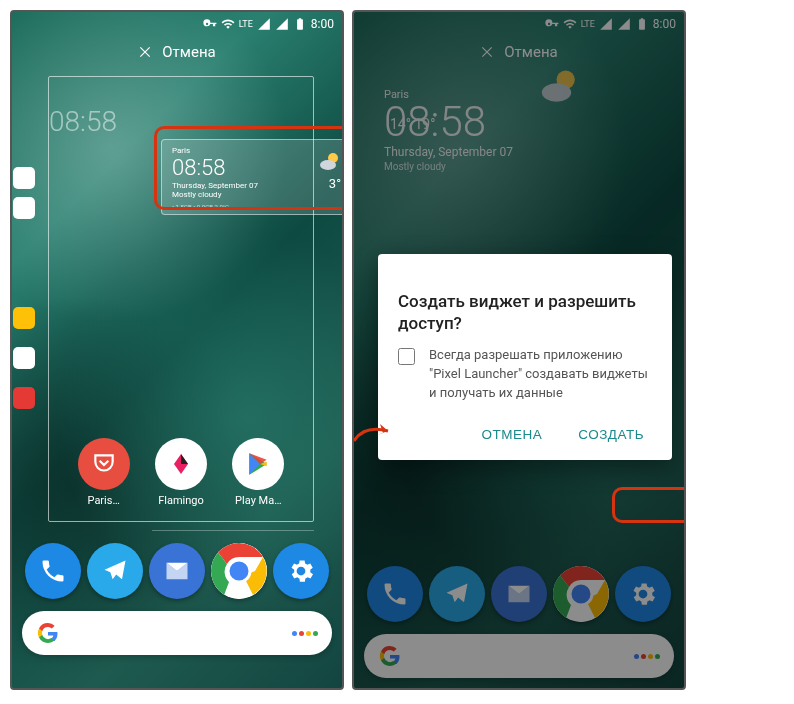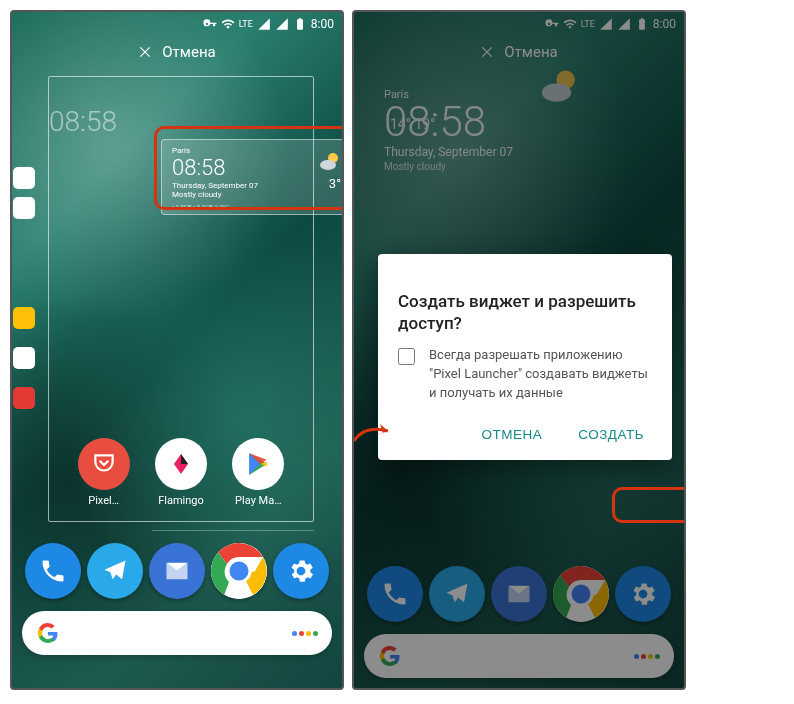--- a/index.html
+++ b/index.html
@@ -115,21 +115,21 @@
         <div class="temp">3°</div>
       </div>
 
       <div class="app-row in-edit">
         <div class="app-item">
           <div class="app-icon" style="background:#e84e40">
               <svg width="26" height="26" viewBox="0 0 24 24" fill="#fff">
                 <path d="M4 4h16v6a8 8 0 0 1-16 0V4zm4 5l4 4 4-4" stroke="#fff" stroke-width="2" fill="none"></path>
               </svg>
             </div>
-          <span>Pixel…</span>
+          <span>Paris…</span>
         </div>
         <div class="app-item">
           <div class="app-icon" style="background:#fff">
               <svg width="24" height="24" viewBox="0 0 24 24">
                 <path d="M12 2l7 10-7 10-7-10z" fill="#e91e63"></path>
                 <path d="M12 2l7 10h-7z" fill="#222"></path>
               </svg>
             </div>
           <span>Flamingo</span>
         </div>

